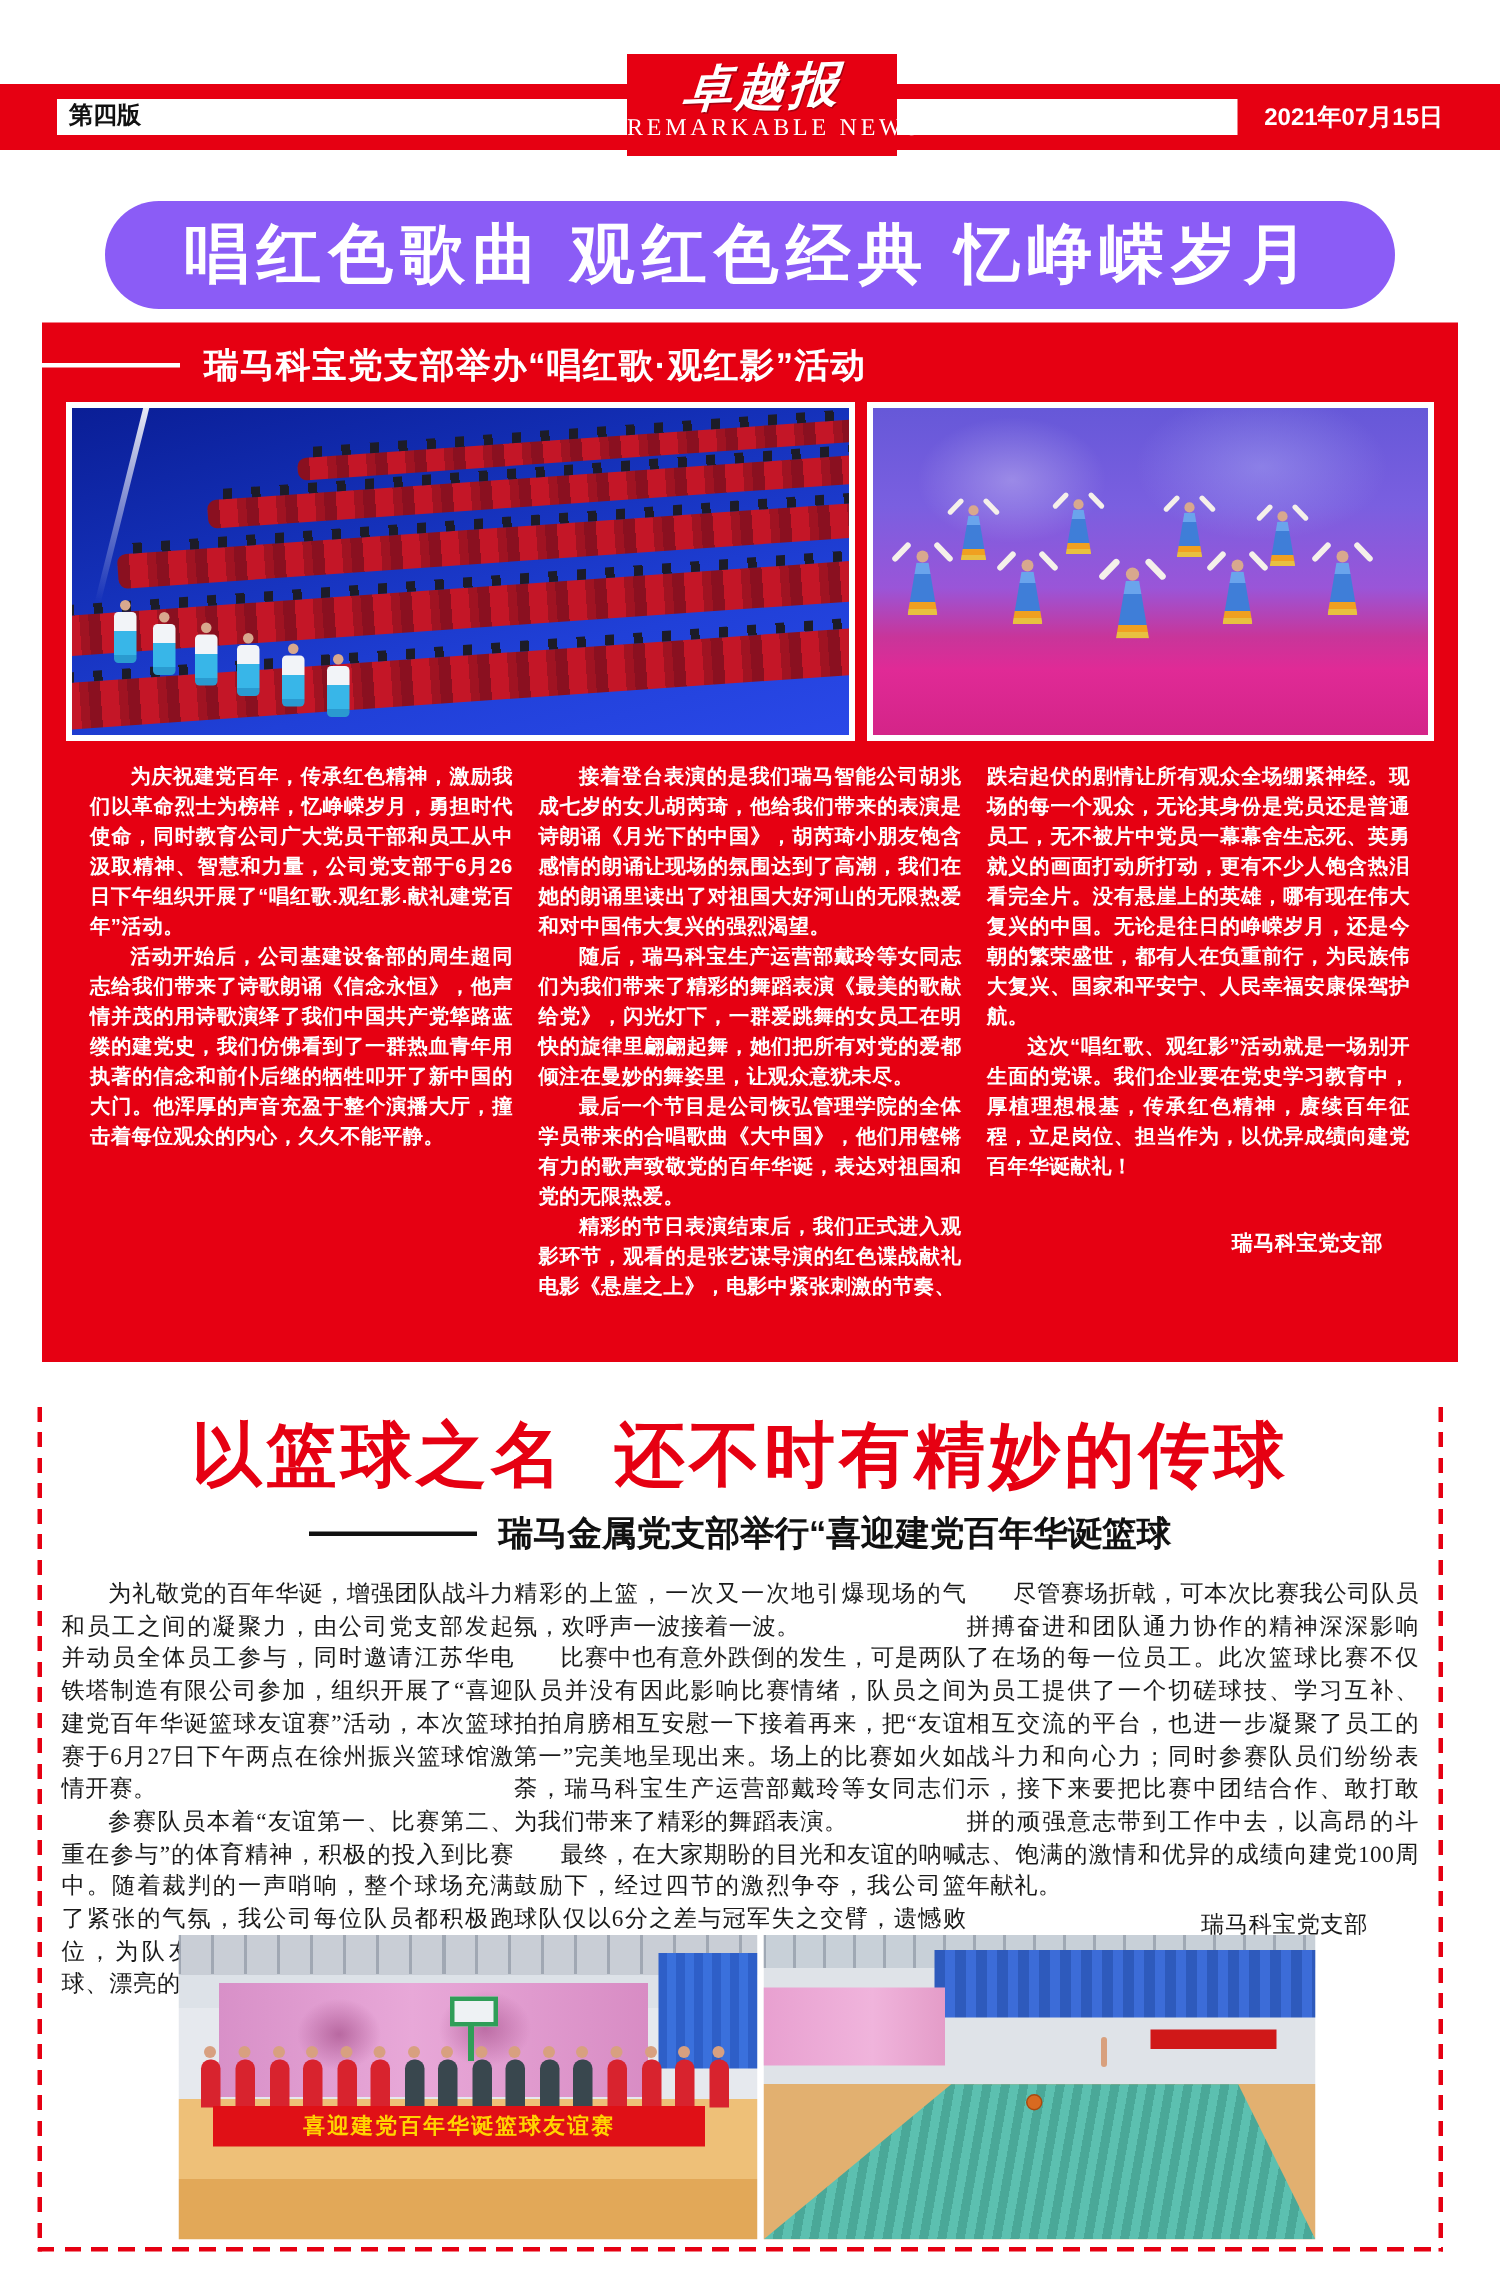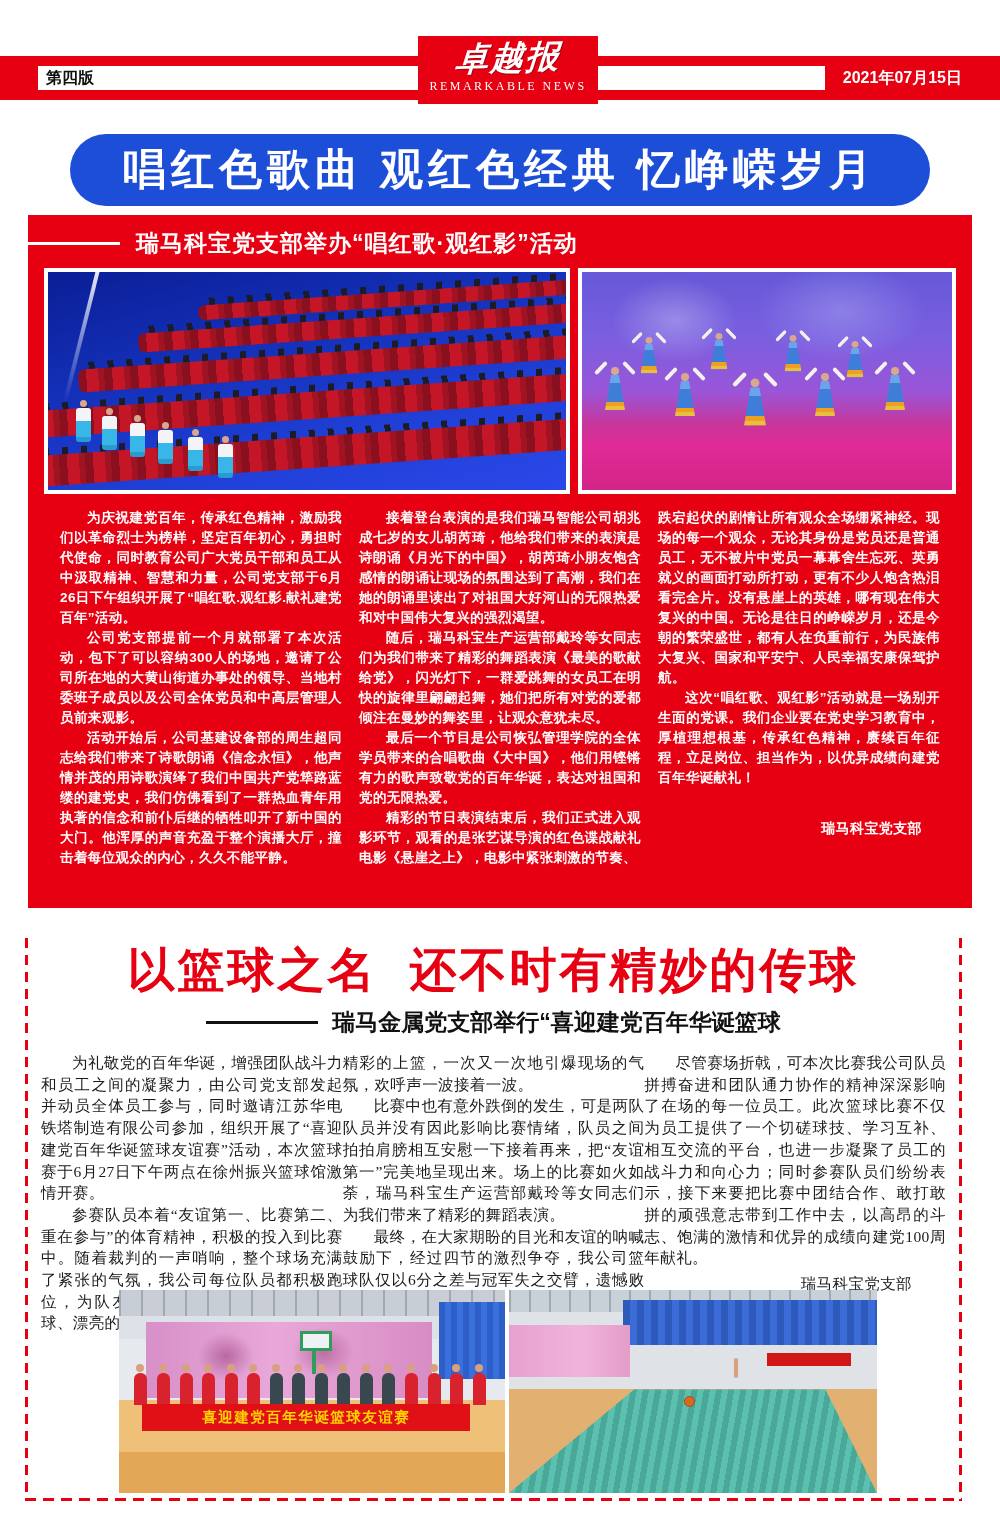--- a/index.html
+++ b/index.html
@@ -10,28 +10,28 @@
   #band{position:absolute;left:0;top:56px;width:1000px;height:44px;
         background:linear-gradient(180deg,#e60012 0 10px,#ffffff 10px 34px,#e60012 34px 44px);}
   #band-left-cap{position:absolute;left:0;top:56px;width:38px;height:44px;background:#e60012;}
   #edition{position:absolute;left:46px;top:66px;height:24px;line-height:24px;
            font-size:16px;font-weight:bold;color:#111;z-index:3;}
   #logo-block{position:absolute;left:418px;top:36px;width:180px;height:68px;background:#e60012;
               z-index:4;text-align:center;color:#fff;}
   #logo-block .mast-title{font-size:33px;line-height:42px;margin-top:1px;font-weight:bold;
        font-style:italic;transform:skewX(-6deg) rotate(-2deg);letter-spacing:2px;
        text-shadow:1px 1px 0 #a50010;}
-  #logo-block .mast-sub{font-family:"Liberation Serif",serif;font-size:12px;
+  #logo-block .mast-sub{font-family:"Liberation Serif",serif;font-size:16px;
        letter-spacing:2.5px;line-height:14px;white-space:nowrap;}
   #date-block{position:absolute;right:0;top:56px;width:175px;height:44px;background:#e60012;
        z-index:3;display:flex;align-items:center;justify-content:flex-end;
        padding-right:38px;box-sizing:border-box;color:#fff;font-size:16px;font-weight:bold;}
 
   
-  #banner1{position:absolute;left:70px;top:134px;width:860px;height:72px;background:#1d4ed8;
+  #banner1{position:absolute;left:70px;top:134px;width:860px;height:72px;background:#8b5cf6;
        border-radius:36px;display:flex;align-items:center;justify-content:center;}
   #banner1 .h1t{color:#fff;font-size:43px;font-weight:bold;letter-spacing:5px;white-space:pre;}
 
   
   #redblock{position:absolute;left:28px;top:215px;width:944px;height:693px;background:#e60012;
        overflow:hidden;}
   .subline{display:flex;align-items:center;justify-content:flex-start;gap:16px;margin-top:12px;height:32px;}
   .subline .dash{width:92px;height:3px;background:#fff;}
   .subline .stxt{color:#fff;font-size:23px;font-weight:bold;letter-spacing:1px;}
   #photos1{display:flex;gap:8px;margin:9px 16px 0 16px;height:226px;}
@@ -230,22 +230,21 @@
         <div class="dancer" style="left:298px;top:92px;">
             <i class="a l"></i>
             <i class="a r"></i>
           </div>
       </div>
     </div>
   </div>
 
   <div id="cols1">
     <div class="col">
-      <p>为庆祝建党百年，传承红色精神，激励我们以革命烈士为榜样，坚定百年初心，勇担时代使命，同时教育公司广大党员干部和员工从中汲取精神、智慧和力量，公司党支部于6月26日下午组织开展了“唱红歌.观红影.献礼建党百年”活动。</p>
-      <p>公司党支部提前一个月就部署了本次活动，包下了可以容纳300人的场地，邀请了公司所在地的大黄山街道办事处的领导、当地村委班子成员以及公司全体党员和中高层管理人员前来观影。</p>
+      <p>为庆祝建党百年，传承红色精神，激励我们以革命烈士为榜样，忆峥嵘岁月，勇担时代使命，同时教育公司广大党员干部和员工从中汲取精神、智慧和力量，公司党支部于6月26日下午组织开展了“唱红歌.观红影.献礼建党百年”活动。</p>
       <p>活动开始后，公司基建设备部的周生超同志给我们带来了诗歌朗诵《信念永恒》，他声情并茂的用诗歌演绎了我们中国共产党筚路蓝缕的建党史，我们仿佛看到了一群热血青年用执著的信念和前仆后继的牺牲叩开了新中国的大门。他浑厚的声音充盈于整个演播大厅，撞击着每位观众的内心，久久不能平静。</p>
     </div>
     <div class="col">
       <p>接着登台表演的是我们瑞马智能公司胡兆成七岁的女儿胡芮琦，他给我们带来的表演是诗朗诵《月光下的中国》，胡芮琦小朋友饱含感情的朗诵让现场的氛围达到了高潮，我们在她的朗诵里读出了对祖国大好河山的无限热爱和对中国伟大复兴的强烈渴望。</p>
       <p>随后，瑞马科宝生产运营部戴玲等女同志们为我们带来了精彩的舞蹈表演《最美的歌献给党》，闪光灯下，一群爱跳舞的女员工在明快的旋律里翩翩起舞，她们把所有对党的爱都倾注在曼妙的舞姿里，让观众意犹未尽。</p>
       <p>最后一个节目是公司恢弘管理学院的全体学员带来的合唱歌曲《大中国》，他们用铿锵有力的歌声致敬党的百年华诞，表达对祖国和党的无限热爱。</p>
       <p>精彩的节日表演结束后，我们正式进入观影环节，观看的是张艺谋导演的红色谍战献礼电影《悬崖之上》，电影中紧张刺激的节奏、</p>
     </div>
     <div class="col">
       <p class="cont">跌宕起伏的剧情让所有观众全场绷紧神经。现场的每一个观众，无论其身份是党员还是普通员工，无不被片中党员一幕幕舍生忘死、英勇就义的画面打动所打动，更有不少人饱含热泪看完全片。没有悬崖上的英雄，哪有现在伟大复兴的中国。无论是往日的峥嵘岁月，还是今朝的繁荣盛世，都有人在负重前行，为民族伟大复兴、国家和平安宁、人民幸福安康保驾护航。</p>

